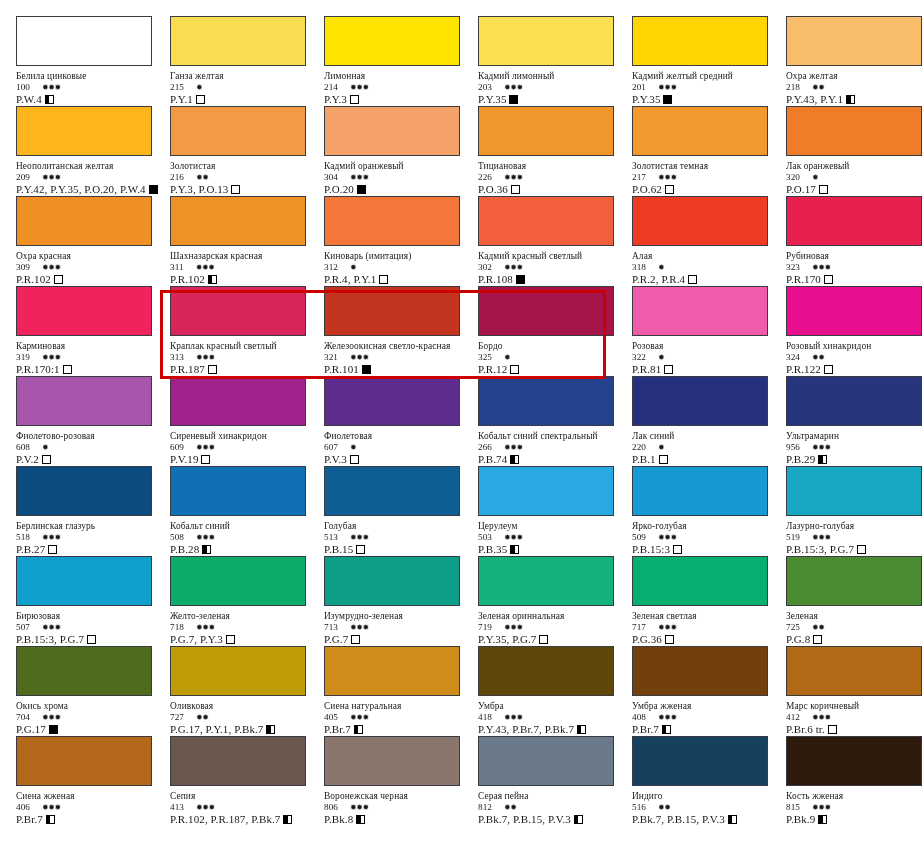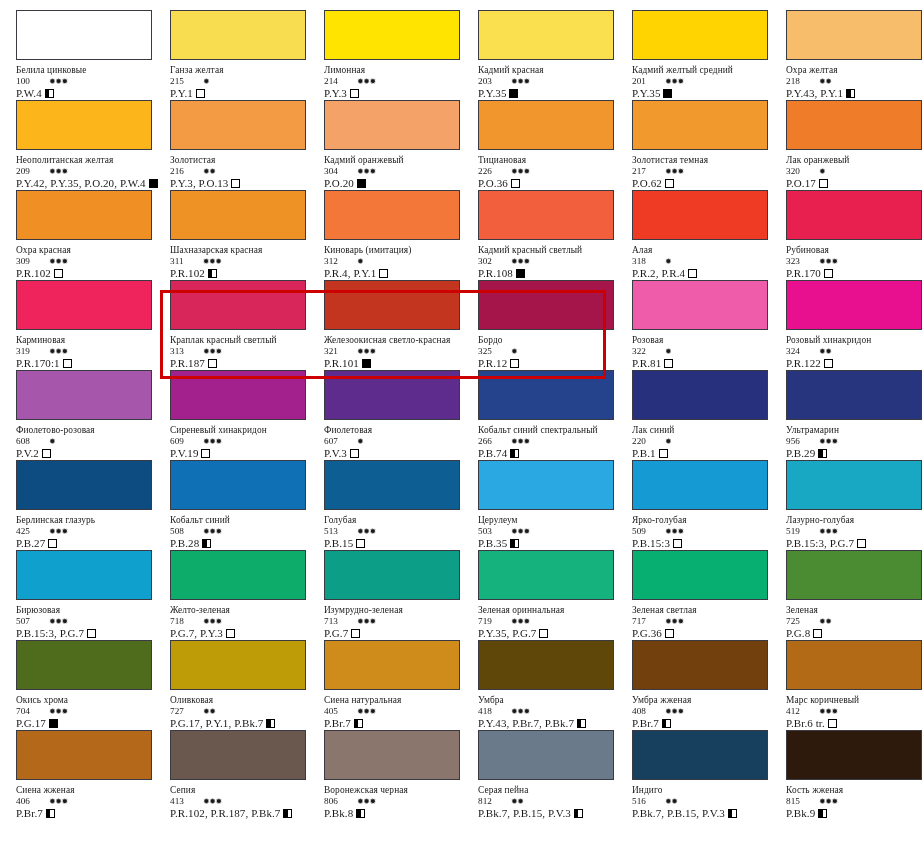--- a/index.html
+++ b/index.html
@@ -8,21 +8,21 @@
     width:924px;height:842px;
     background:#ffffff;
     font-family:"Liberation Serif", serif;
     position:relative;
     overflow:hidden;
   }
   #chart{
     position:relative;
     width:924px;height:842px;
     box-sizing:border-box;
-    padding:10px 0 0 0;
+    padding:16px 0 0 0;
   }
   .grid{
     display:grid;
     grid-template-columns:repeat(6,154px);
     grid-auto-rows:90px;
     margin-left:16px;
   }
   .cell{
     width:154px;
     height:90px;
@@ -44,21 +44,21 @@
     white-space:nowrap;
   }
   .name{
     font-size:9.4px;
     line-height:11px;
     display:block;
   }
   .coderow{
     display:flex;
     align-items:center;
-    gap:19px;
+    gap:12px;
     height:11px;
   }
   .code{font-size:9.2px;}
   .stars{
     font-size:8px;
     letter-spacing:-0.5px;
     line-height:9px;
     position:relative;
     top:0px;
   }
@@ -137,21 +137,21 @@
           </div>
           <div class="pigrow">
             <span class="pigment">P.Y.3</span>
             <span class="opq transparent"></span>
           </div>
         </div>
       </div>
       <div class="cell">
         <div class="swatch" style="background: rgb(250, 224, 79);"></div>
         <div class="meta">
-          <span class="name">Кадмий красная</span>
+          <span class="name">Кадмий лимонный</span>
           <div class="coderow">
             <span class="code">203</span>
             <span class="stars">✹✹✹</span>
           </div>
           <div class="pigrow">
             <span class="pigment">P.Y.35</span>
             <span class="opq opaque"></span>
           </div>
         </div>
       </div>
@@ -517,21 +517,21 @@
             <span class="pigment">P.B.29</span>
             <span class="opq semi"></span>
           </div>
         </div>
       </div>
       <div class="cell">
         <div class="swatch" style="background: rgb(13, 76, 128);"></div>
         <div class="meta">
           <span class="name">Берлинская глазурь</span>
           <div class="coderow">
-            <span class="code">425</span>
+            <span class="code">518</span>
             <span class="stars">✹✹✹</span>
           </div>
           <div class="pigrow">
             <span class="pigment">P.B.27</span>
             <span class="opq transparent"></span>
           </div>
         </div>
       </div>
       <div class="cell">
         <div class="swatch" style="background: rgb(16, 112, 181);"></div>

